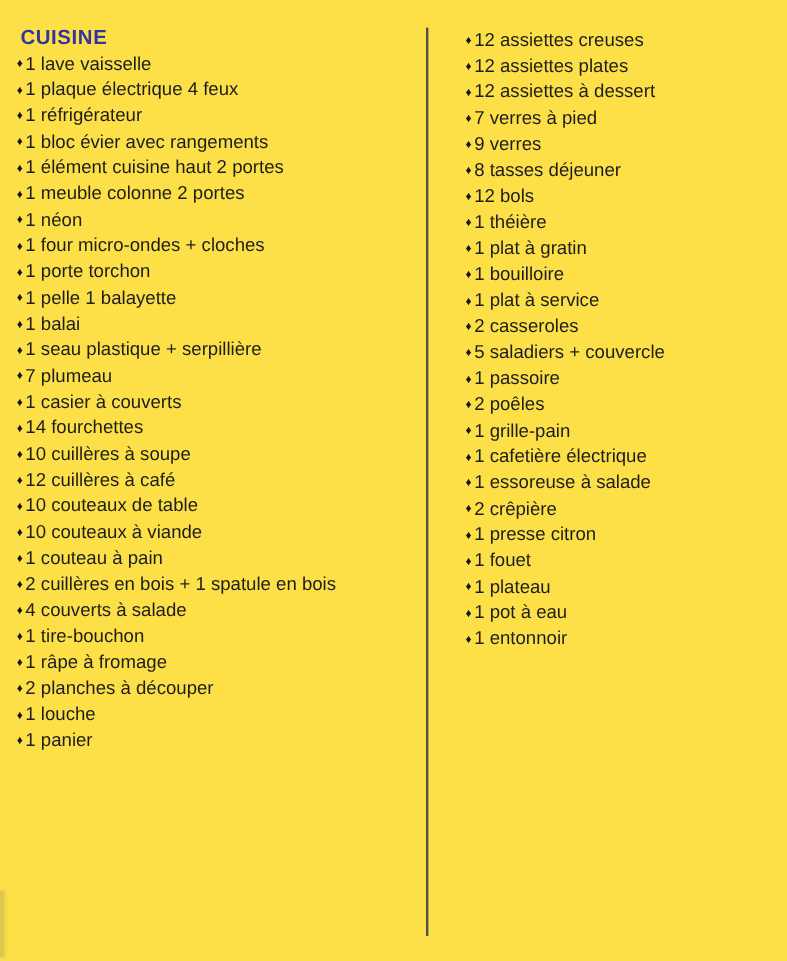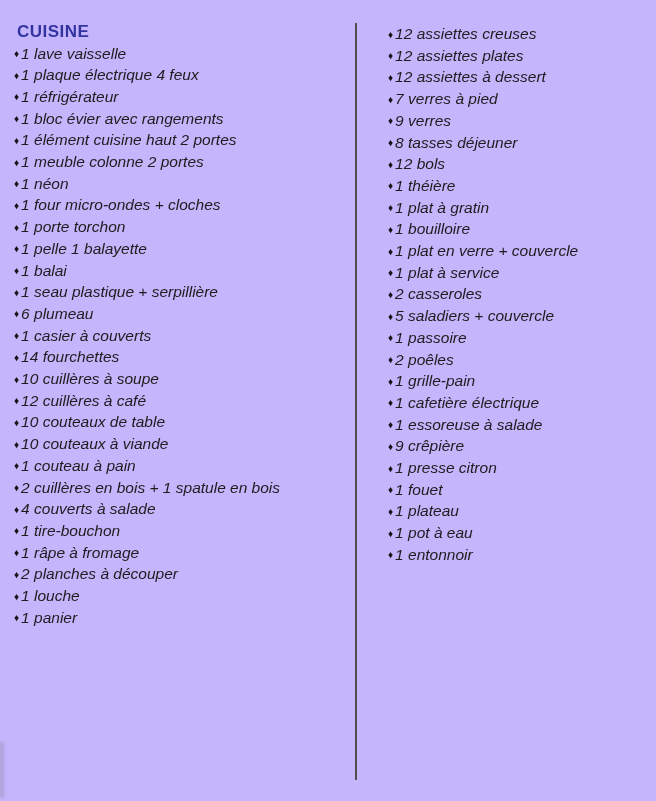--- a/index.html
+++ b/index.html
@@ -4,21 +4,21 @@
 <style>
   html, body {
     margin: 0;
     padding: 0;
     background: #ffffff;
   }
   .page {
     position: relative;
     width: 656px;
     height: 801px;
-    background: #c4b5fd;
+    background: #fde047;
     overflow: hidden;
     font-family: "Liberation Sans", "DejaVu Sans", sans-serif;
     color: #1d1d1d;
   }
   .col-left {
     position: absolute;
     left: 14px;
     top: 21px;
     width: 338px;
   }
@@ -38,21 +38,20 @@
   }
   ul.item-list {
     list-style: none;
     margin: 0;
     padding: 0;
     font-size: 15.5px;
     line-height: 21.2px;
   }
   ul.item-list li {
     white-space: nowrap;
-    font-style: italic;
   }
   .bullet {
     display: inline-block;
     font-size: 10px;
     margin-right: 2px;
     vertical-align: 1.5px;
     color: #151515;
   }
   .divider {
     position: absolute;
@@ -85,21 +84,21 @@
         <li><span class="bullet">♦</span><span>1 réfrigérateur</span></li>
         <li><span class="bullet">♦</span><span>1 bloc évier avec rangements</span></li>
         <li><span class="bullet">♦</span><span>1 élément cuisine haut 2 portes</span></li>
         <li><span class="bullet">♦</span><span>1 meuble colonne 2 portes</span></li>
         <li><span class="bullet">♦</span><span>1 néon</span></li>
         <li><span class="bullet">♦</span><span>1 four micro-ondes + cloches</span></li>
         <li><span class="bullet">♦</span><span>1 porte torchon</span></li>
         <li><span class="bullet">♦</span><span>1 pelle 1 balayette</span></li>
         <li><span class="bullet">♦</span><span>1 balai</span></li>
         <li><span class="bullet">♦</span><span>1 seau plastique + serpillière</span></li>
-        <li><span class="bullet">♦</span><span>6 plumeau</span></li>
+        <li><span class="bullet">♦</span><span>7 plumeau</span></li>
         <li><span class="bullet">♦</span><span>1 casier à couverts</span></li>
         <li><span class="bullet">♦</span><span>14 fourchettes</span></li>
         <li><span class="bullet">♦</span><span>10 cuillères à soupe</span></li>
         <li><span class="bullet">♦</span><span>12 cuillères à café</span></li>
         <li><span class="bullet">♦</span><span>10 couteaux de table</span></li>
         <li><span class="bullet">♦</span><span>10 couteaux à viande</span></li>
         <li><span class="bullet">♦</span><span>1 couteau à pain</span></li>
         <li><span class="bullet">♦</span><span>2 cuillères en bois + 1 spatule en bois</span></li>
         <li><span class="bullet">♦</span><span>4 couverts à salade</span></li>
         <li><span class="bullet">♦</span><span>1 tire-bouchon</span></li>
@@ -117,30 +116,29 @@
         <li><span class="bullet">♦</span><span>12 assiettes creuses</span></li>
         <li><span class="bullet">♦</span><span>12 assiettes plates</span></li>
         <li><span class="bullet">♦</span><span>12 assiettes à dessert</span></li>
         <li><span class="bullet">♦</span><span>7 verres à pied</span></li>
         <li><span class="bullet">♦</span><span>9 verres</span></li>
         <li><span class="bullet">♦</span><span>8 tasses déjeuner</span></li>
         <li><span class="bullet">♦</span><span>12 bols</span></li>
         <li><span class="bullet">♦</span><span>1 théière</span></li>
         <li><span class="bullet">♦</span><span>1 plat à gratin</span></li>
         <li><span class="bullet">♦</span><span>1 bouilloire</span></li>
-        <li><span class="bullet">♦</span><span>1 plat en verre + couvercle</span></li>
         <li><span class="bullet">♦</span><span>1 plat à service</span></li>
         <li><span class="bullet">♦</span><span>2 casseroles</span></li>
         <li><span class="bullet">♦</span><span>5 saladiers + couvercle</span></li>
         <li><span class="bullet">♦</span><span>1 passoire</span></li>
         <li><span class="bullet">♦</span><span>2 poêles</span></li>
         <li><span class="bullet">♦</span><span>1 grille-pain</span></li>
         <li><span class="bullet">♦</span><span>1 cafetière électrique</span></li>
         <li><span class="bullet">♦</span><span>1 essoreuse à salade</span></li>
-        <li><span class="bullet">♦</span><span>9 crêpière</span></li>
+        <li><span class="bullet">♦</span><span>2 crêpière</span></li>
         <li><span class="bullet">♦</span><span>1 presse citron</span></li>
         <li><span class="bullet">♦</span><span>1 fouet</span></li>
         <li><span class="bullet">♦</span><span>1 plateau</span></li>
         <li><span class="bullet">♦</span><span>1 pot à eau</span></li>
         <li><span class="bullet">♦</span><span>1 entonnoir</span></li>
       </ul>
   </div>
 
   <div class="scan-artifact"></div>
 

